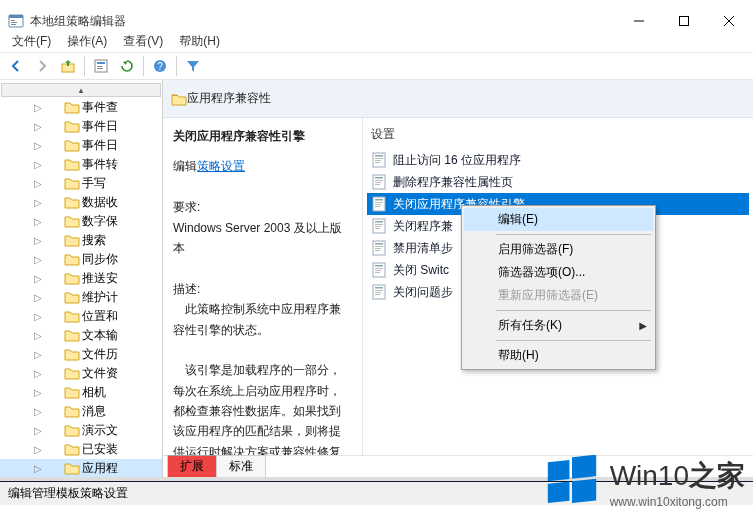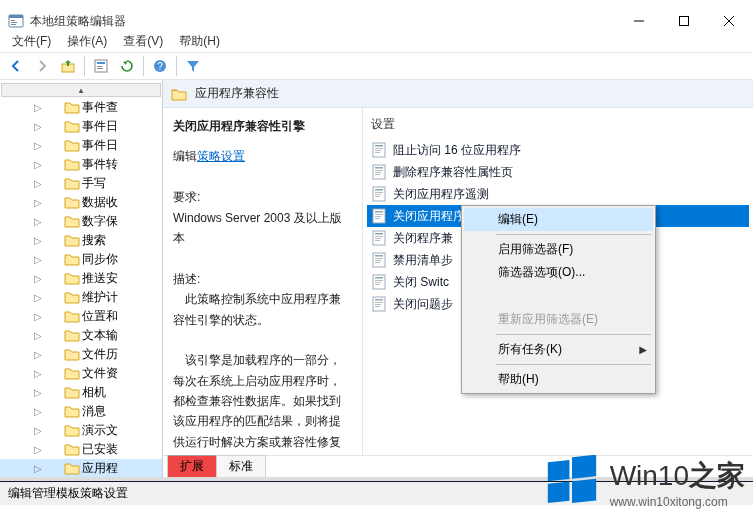--- a/index.html
+++ b/index.html
@@ -23,21 +23,21 @@
 
 .main { display: flex; height: 397px; }
 .tree { width: 163px; border-right: 1px solid #d0d0d0; overflow: hidden; padding: 2px 0 0 0; background: #fff; }
 .tree .row { display: flex; align-items: center; height: 19px; padding-left: 64px; white-space: nowrap; font-size: 12px; color: #000; }
 .tree .row.sel { background: #cde8ff; }
 .tree .arrow { position: absolute; margin-left: -30px; color: #888; font-size: 10px; }
 .tree .ficon { display: inline-block; width: 16px; height: 13px; margin-right: 2px; }
 .scrollarrow { height: 14px; display: flex; align-items: center; justify-content: center; background: #f0f0f0; border: 1px solid #d0d0d0; margin: 1px; font-size: 9px; color: #555; }
 
 .right { flex: 1; display: flex; flex-direction: column; position: relative; }
-.header-band { height: 28px; background: #edf3f9; border-bottom: 1px solid #d7e4f1; display: flex; align-items: center; padding: 0 8px; gap: 8px; font-size: 12px; color: #222; }
+.header-band { height: 38px; background: #edf3f9; border-bottom: 1px solid #d7e4f1; display: flex; align-items: center; padding: 0 8px; gap: 0; font-size: 12px; color: #222; }
 .content { flex: 1; display: flex; overflow: hidden; }
 .desc { width: 200px; border-right: 1px solid #e5e5e5; padding: 8px 10px; font-size: 12px; color: #222; line-height: 1.7; overflow: hidden; }
 .desc .policy-title { font-weight: bold; margin-bottom: 10px; }
 .desc a { color: #0066cc; text-decoration: underline; margin-top: 38px; }
 .settings { flex: 1; padding: 6px 4px; overflow: hidden; position: relative; }
 .settings .shead { font-size: 12px; color: #333; padding: 2px 4px 6px 4px; }
 .settings .srow { display: flex; align-items: center; height: 22px; padding: 0 4px; font-size: 12px; color: #0f172a; gap: 6px; white-space: nowrap; }
 .settings .srow.sel { background: #0078d7; color: #fff; }
 .sicon { width: 16px; height: 16px; display: inline-flex; align-items: center; justify-content: center; }
 
@@ -46,21 +46,21 @@
 .tab.active { background: #ef4444; border-top: 1px solid #a0a0a0; }
 
 .statusbar { height: 24px; border-top: 1px solid #0f172a; display: flex; align-items: center; padding: 0 8px; font-size: 12px; background: #f0f0f0; }
 .status-divider { height: 4px; background: #ddd; }
 
 
 .ctxmenu { position: absolute; left: 461px; top: 205px; width: 195px; background: #f0f0f0; border: 1px solid #a0a0a0; box-shadow: 2px 2px 5px rgba(0,0,0,0.3); padding: 2px; z-index: 100; font-size: 12px; }
 .ctxmenu .gutter { position: absolute; left: 2px; top: 2px; bottom: 2px; width: 28px; background: #f0f0f0; }
 .ctxmenu .row { position: relative; height: 23px; display: flex; align-items: center; padding-left: 34px; padding-right: 22px; color: #000; }
 .ctxmenu .row.hover { background: #cde8ff; }
-.ctxmenu .row.disabled { color: #9a9a9a; margin-top: 24px; }
+.ctxmenu .row.disabled { color: #9a9a9a; }
 .ctxmenu .sep { height: 1px; background: #c0c0c0; margin: 3px 2px 3px 32px; }
 .ctxmenu .arrow { position: absolute; right: 6px; font-size: 10px; color: #333; }
 
 
 .watermark { position: absolute; right: 8px; bottom: 6px; display: flex; align-items: center; gap: 10px; z-index: 200; }
 .winlogo { width: 56px; height: 56px; }
 .wintext { text-align: left; }
 .wintext .big { font-size: 28px; font-weight: 300; color: #333; }
 .wintext .big .zhi { font-weight: 600; }
 .wintext .url { font-size: 12px; color: #666; }
@@ -391,32 +391,20 @@
                 <svg width="14" height="16">
                   <rect x="1" y="1" width="12" height="14" fill="#fff" stroke="#9ab"></rect>
                   <rect x="3" y="3" width="8" height="1.5" fill="#8aa"></rect>
                   <rect x="3" y="6" width="8" height="1" fill="#bbb"></rect>
                   <rect x="3" y="8" width="6" height="1" fill="#bbb"></rect>
                   <rect x="3" y="10" width="5" height="1" fill="#bbb"></rect>
                 </svg>
               </span>
               <span>删除程序兼容性属性页</span>
             </div>
-            <div class="srow">
-              <span class="sicon">
-                <svg width="14" height="16">
-                  <rect x="1" y="1" width="12" height="14" fill="#fff" stroke="#9ab"></rect>
-                  <rect x="3" y="3" width="8" height="1.5" fill="#8aa"></rect>
-                  <rect x="3" y="6" width="8" height="1" fill="#bbb"></rect>
-                  <rect x="3" y="8" width="6" height="1" fill="#bbb"></rect>
-                  <rect x="3" y="10" width="5" height="1" fill="#bbb"></rect>
-                </svg>
-              </span>
-              <span>关闭应用程序遥测</span>
-            </div>
             <div class="srow sel">
               <span class="sicon">
                 <svg width="14" height="16">
                   <rect x="1" y="1" width="12" height="14" fill="#fff" stroke="#9ab"></rect>
                   <rect x="3" y="3" width="8" height="1.5" fill="#8aa"></rect>
                   <rect x="3" y="6" width="8" height="1" fill="#bbb"></rect>
                   <rect x="3" y="8" width="6" height="1" fill="#bbb"></rect>
                   <rect x="3" y="10" width="5" height="1" fill="#bbb"></rect>
                 </svg>
               </span>

